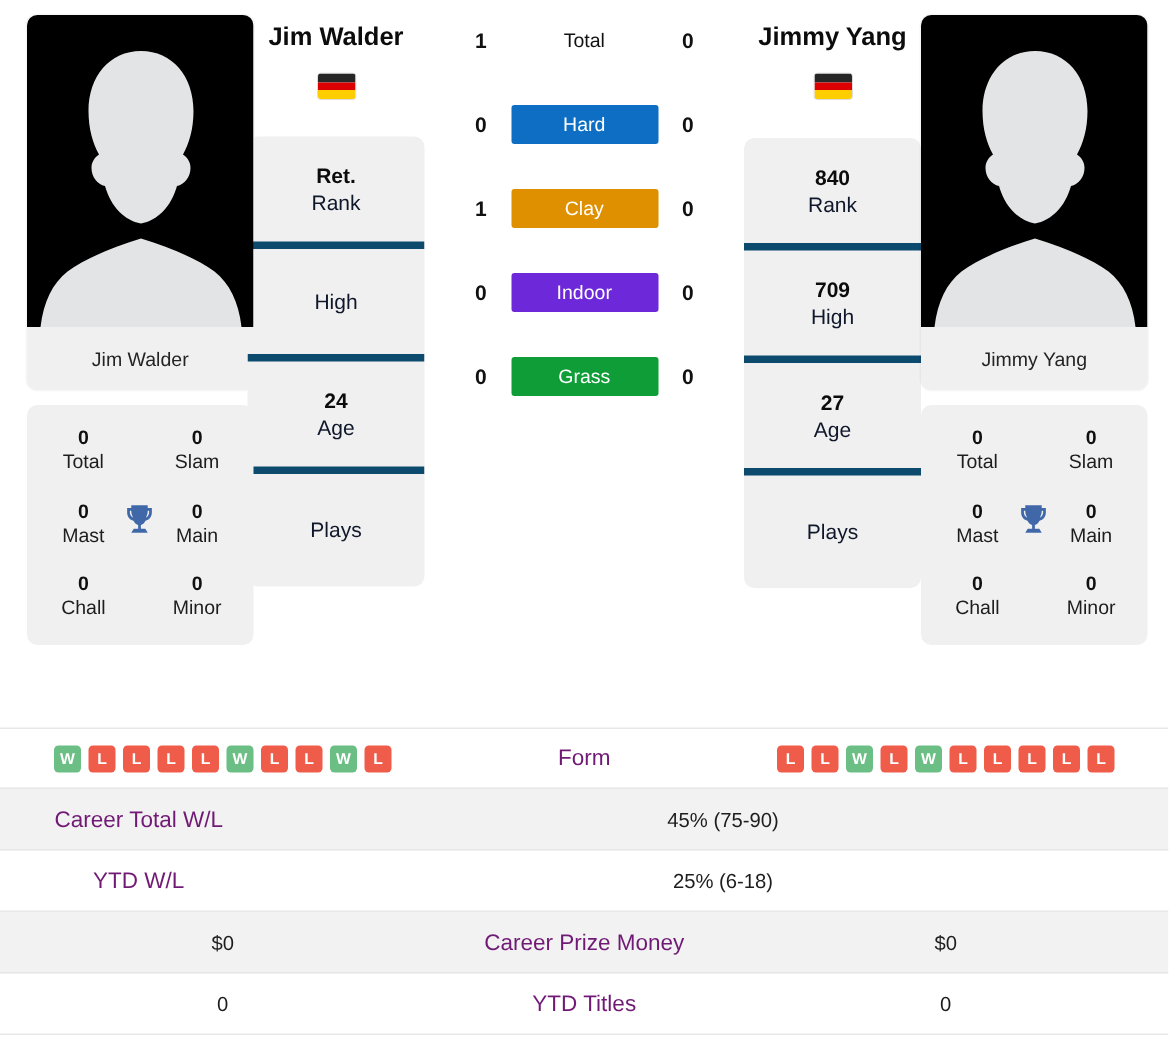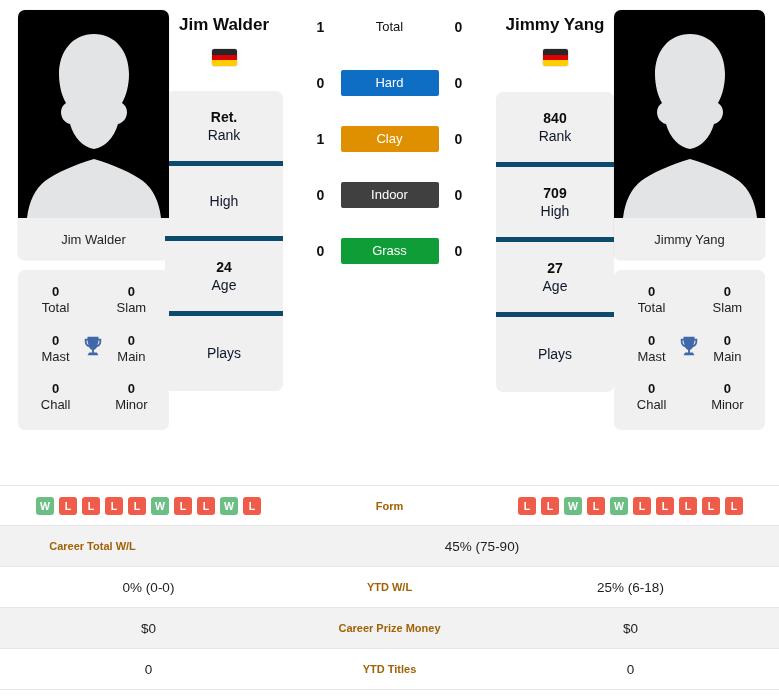--- a/index.html
+++ b/index.html
@@ -199,23 +199,23 @@
   .trow.alt { background: #f2f2f2; }
   .trow.first { border-top: 1px solid #e7e7e7; }
   .tcell {
     flex: 1 1 0;
     text-align: center;
     font-size: 13.5px;
     color: #1d1d1d;
   }
   .tcell.mid {
     flex: 0 0 185px;
-    font-weight: bold;
-    font-size: 11px;
-    color: #a16207;
+    font-weight: normal;
+    font-size: 15px;
+    color: #701a75;
   }
   .form-strip {
     display: flex;
     align-items: center;
     justify-content: center;
     gap: 5px;
   }
   .fbadge {
     width: 18px;
     height: 18px;
@@ -325,21 +325,21 @@
         <div class="surf-badge" style="background:#0d6ec3">Hard</div>
         <div class="surf-num">0</div>
       </div>
       <div class="surf-row">
         <div class="surf-num">1</div>
         <div class="surf-badge" style="background:#de9000">Clay</div>
         <div class="surf-num">0</div>
       </div>
       <div class="surf-row">
         <div class="surf-num">0</div>
-        <div class="surf-badge" style="background:#404040">Indoor</div>
+        <div class="surf-badge" style="background:#6d28d9">Indoor</div>
         <div class="surf-num">0</div>
       </div>
       <div class="surf-row">
         <div class="surf-num">0</div>
         <div class="surf-badge" style="background:#0f9d38">Grass</div>
         <div class="surf-num">0</div>
       </div>
     </div>
 
     <div class="info-col">
@@ -455,21 +455,20 @@
           </div>
       </div>
     </div>
 
     <div class="trow alt">
       <div class="tcell mid">Career Total W/L</div>
       <div class="tcell">45% (75-90)</div>
     </div>
 
     <div class="trow">
-      <div class="tcell">0% (0-0)</div>
       <div class="tcell mid">YTD W/L</div>
       <div class="tcell">25% (6-18)</div>
     </div>
 
     <div class="trow alt">
       <div class="tcell">$0</div>
       <div class="tcell mid">Career Prize Money</div>
       <div class="tcell">$0</div>
     </div>
 

